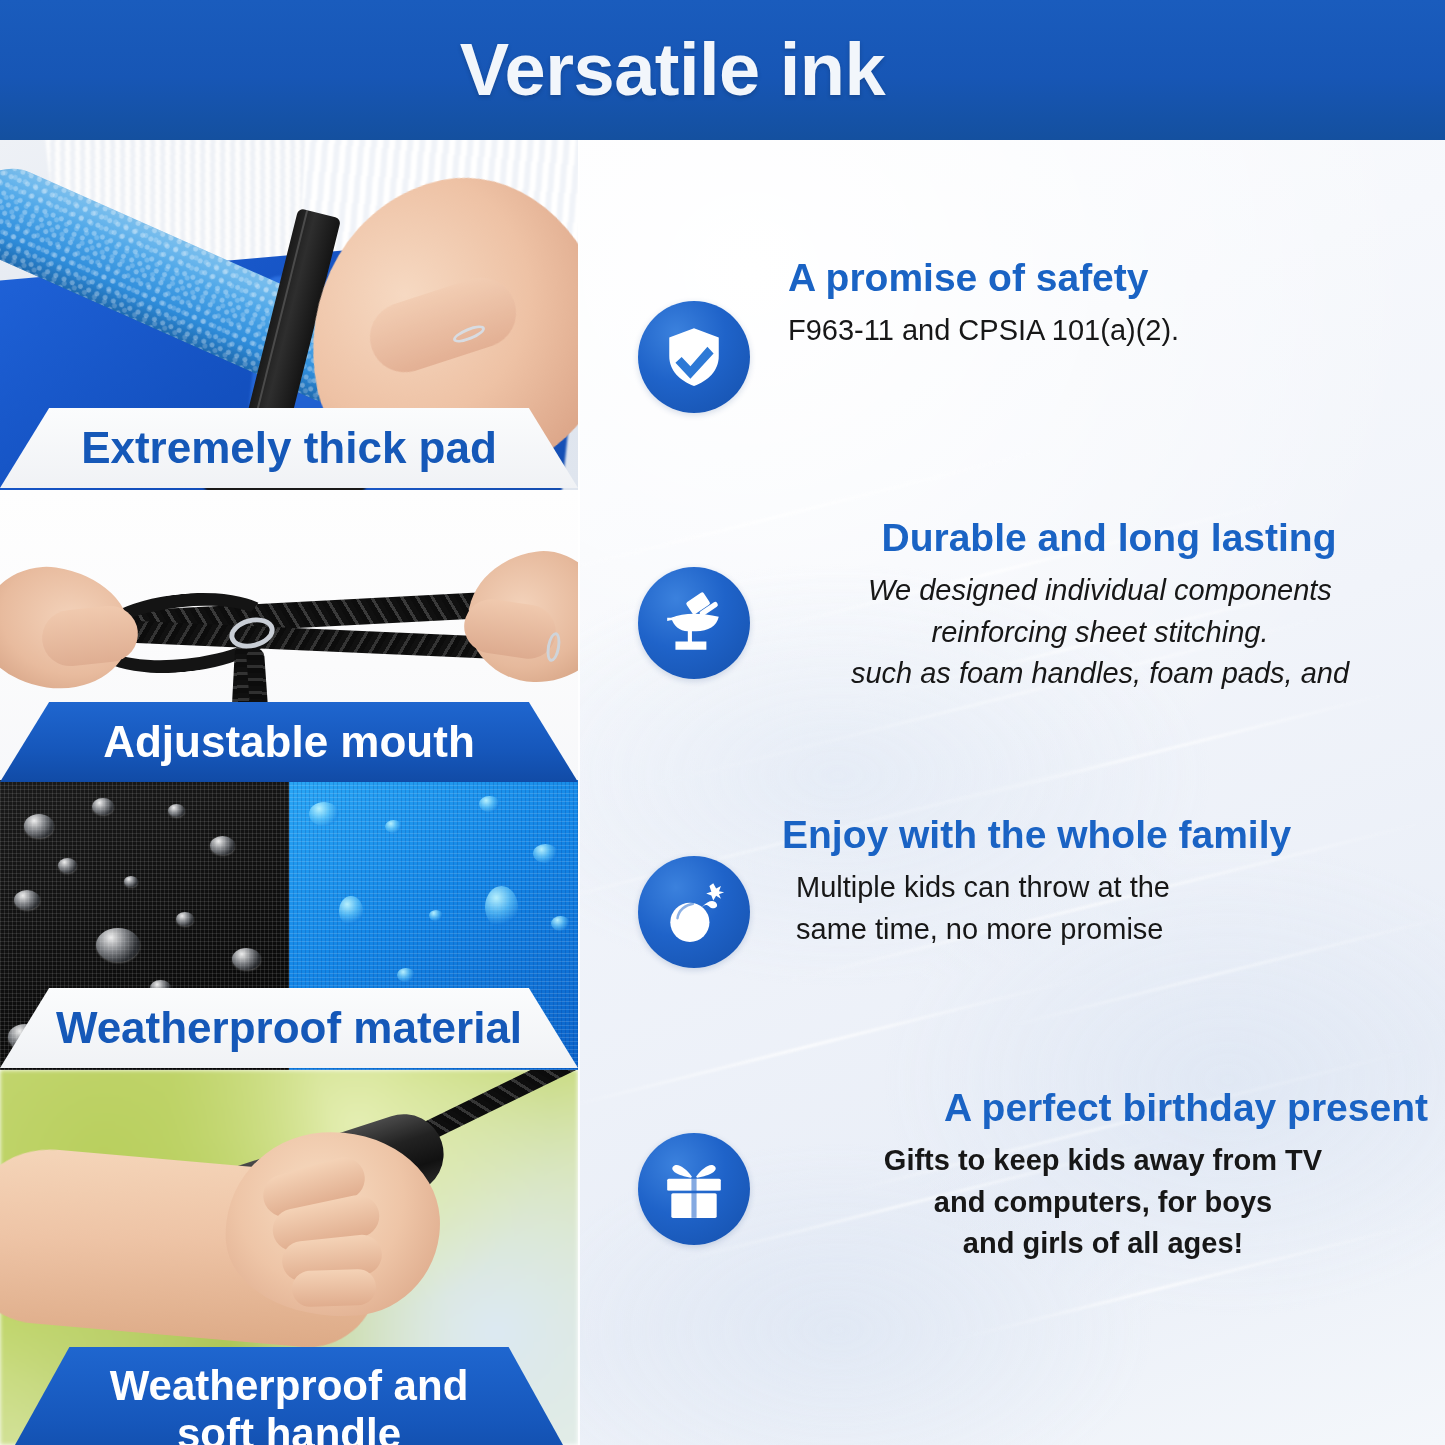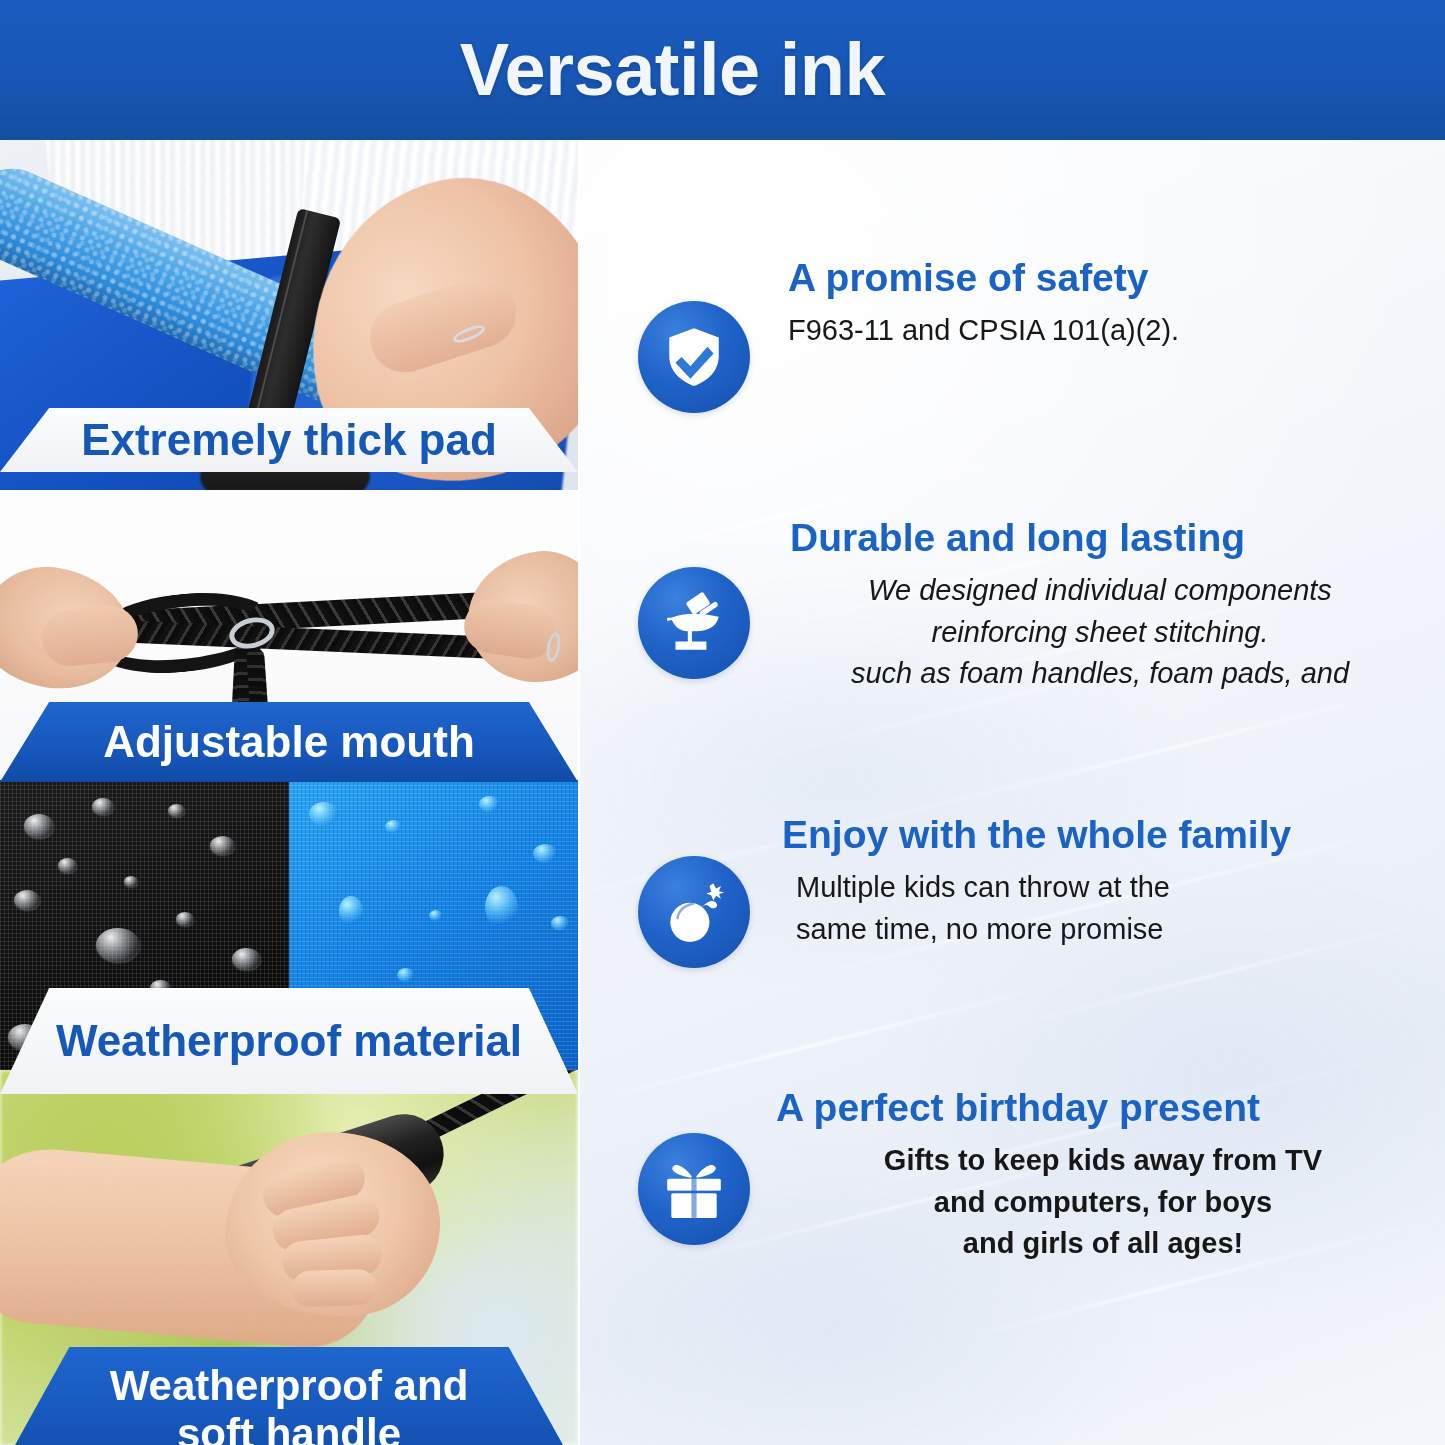--- a/index.html
+++ b/index.html
@@ -189,23 +189,23 @@
     clip-path:polygon(0% 100%, 8.5% 0%, 91.5% 0%, 100% 100%);
   }
   .cap-light .cap-inner { background:linear-gradient(180deg,#fbfcfd 0%,#f0f2f5 100%); }
   .cap-light .cap-text { color:#1558b8; }
   .cap-blue .cap-inner { background:linear-gradient(180deg,#1f66cf 0%,#1657bb 60%,#114ba6 100%); }
   .cap-blue .cap-text { color:#ffffff; }
   .cap-text { font-size:44px; font-weight:bold; padding:0 18px; }
   .cap-text.two-line { font-size:42px; }
 
   
-  .cap1 { top:268px; height:64px; }
+  .cap1 { top:268px; height:80px; }
   .cap2 { top:562px; height:80px; }
-  .cap3 { top:848px; height:106px; }
+  .cap3 { top:848px; height:80px; }
   .cap4 { top:1207px; height:125px; }
   .cap4 .cap-inner { clip-path:polygon(0% 100%, 12% 0%, 88% 0%, 100% 100%); flex-direction:column; }
 
   
   .feature { position:absolute; display:flex; align-items:flex-start; }
   .f1 { left:60px; top:115px;  width:780px; }
   .f2 { left:60px; top:375px;  width:790px; }
   .f3 { left:60px; top:672px;  width:790px; }
   .f4 { left:60px; top:945px;  width:790px; }
 
@@ -229,23 +229,23 @@
   .f1 .f-title { margin-left:14px; }
   .f1 .f-desc { margin-left:14px; }
 
   .f2 .f-icon { margin-top:52px; }
   .f2 .f-desc { text-align:center;font-style:italic; }
   .f3 .f-icon { margin-top:44px; }
   .f4 .f-icon { margin-top:48px; }
   .f4 .f-desc { text-align:center;font-weight:bold; }
   .f3 .f-title { margin-left:10px; }
   .f3 .f-desc { margin-left:24px; }
-  .f4 .f-title { margin-left:4px; }
+  .f4 .f-title { margin-left:4px;text-align:right; }
   .f4 .f-desc { margin-left:6px; }
-  .f2 .f-title { margin-left:18px; }
+  .f2 .f-title { margin-left:18px;text-align:center; }
 
   .divider { position:absolute; left:578px; top:0; width:2px; height:1305px; background:rgba(255,255,255,.9); }
 </style>
 </head>
 <body>
 
 <div class="page">
 
   <div class="header">
     <div class="header-title">Versatile ink</div>

